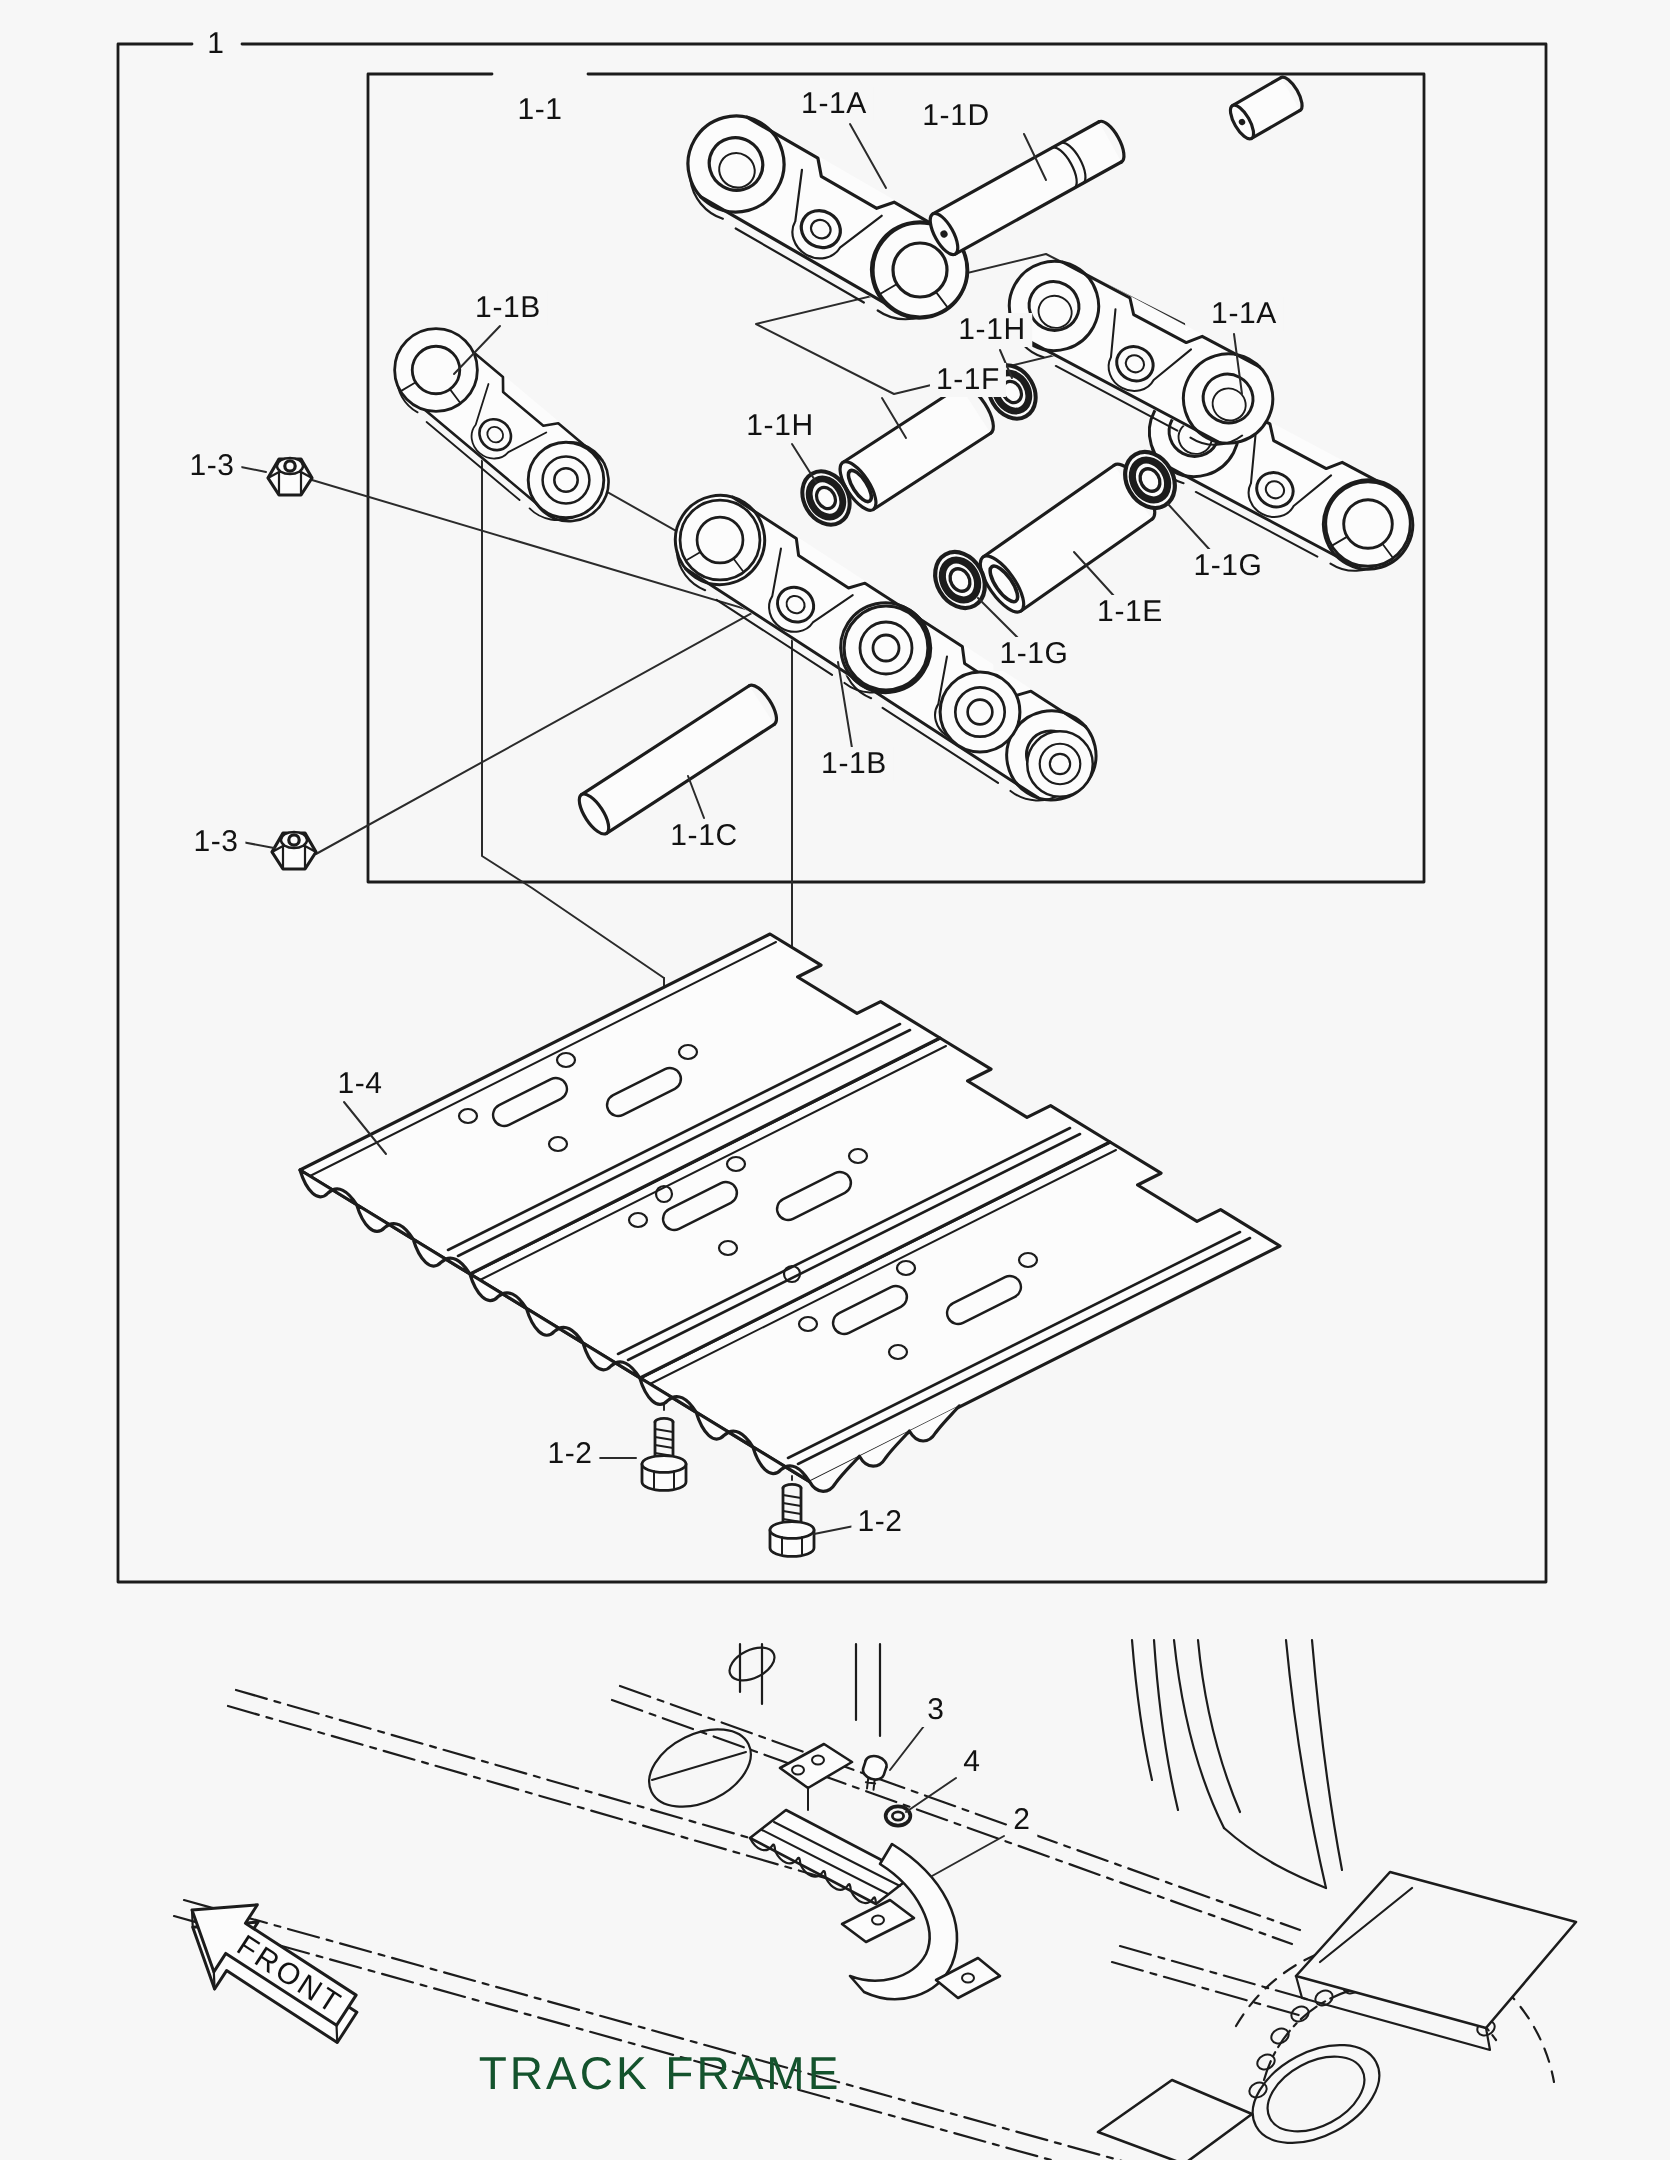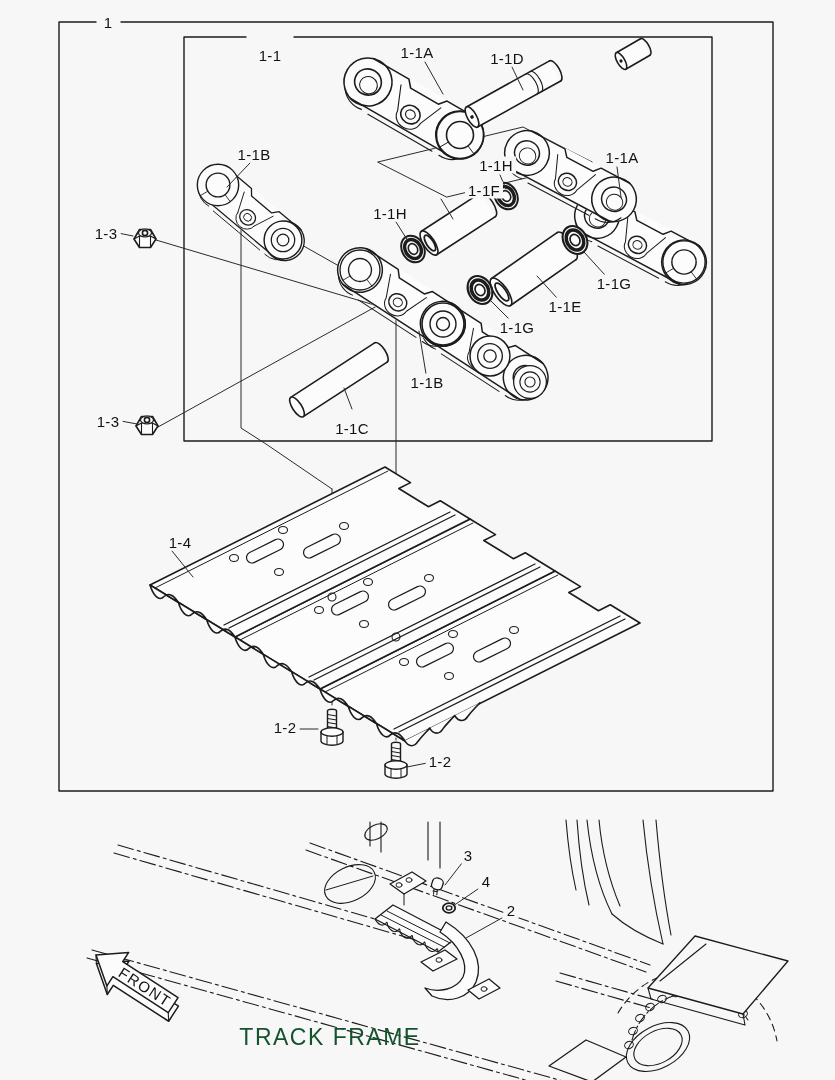--- a/index.html
+++ b/index.html
@@ -323,32 +323,32 @@
     <path d="M462,863 L445,885"></path>
     <path d="M478,889 L453,906"></path>
     <path d="M502,918 L466,938"></path>
   </g>
 </svg>
 
 <div id="labels">
       <span class="plabel" style="left: 108px; top: 22px;">1</span>
       <span class="plabel" style="left: 270px; top: 36px; margin-top: 19px;">1-1</span>
       <span class="plabel" style="left: 417px; top: 52px;">1-1A</span>
-      <span class="plabel" style="left: 507px; top: 58px;">1-1D</span>
+      <span class="plabel" style="left: 478px; top: 58px;">1-1D</span>
       <span class="plabel" style="left: 254px; top: 154px;">1-1B</span>
       <span class="plabel" style="left: 496px; top: 165px;">1-1H</span>
       <span class="plabel" style="left: 622px; top: 157px;">1-1A</span>
       <span class="plabel" style="left: 436px; top: 190px; margin-left: 48px;">1-1F</span>
       <span class="plabel" style="left: 390px; top: 213px;">1-1H</span>
       <span class="plabel" style="left: 106px; top: 233px;">1-3</span>
       <span class="plabel" style="left: 614px; top: 283px;">1-1G</span>
       <span class="plabel" style="left: 565px; top: 306px; text-align: center;">1-1E</span>
       <span class="plabel" style="left: 517px; top: 327px;">1-1G</span>
       <span class="plabel" style="left: 427px; top: 382px;">1-1B</span>
-      <span class="plabel" style="left: 352px; top: 428px; text-align: right;">1-1C</span>
+      <span class="plabel" style="left: 352px; top: 418px; text-align: right;">1-1C</span>
       <span class="plabel" style="left: 108px; top: 421px;">1-3</span>
       <span class="plabel" style="left: 180px; top: 542px;">1-4</span>
       <span class="plabel" style="left: 285px; top: 727px;">1-2</span>
       <span class="plabel" style="left: 440px; top: 761px;">1-2</span>
       <span class="plabel" style="left: 468px; top: 855px;">3</span>
       <span class="plabel" style="left: 486px; top: 881px;">4</span>
       <span class="plabel" style="left: 511px; top: 910px;">2</span>
     </div>
 
 <div class="caption" style="left:330px;top:1037px">TRACK FRAME</div>

